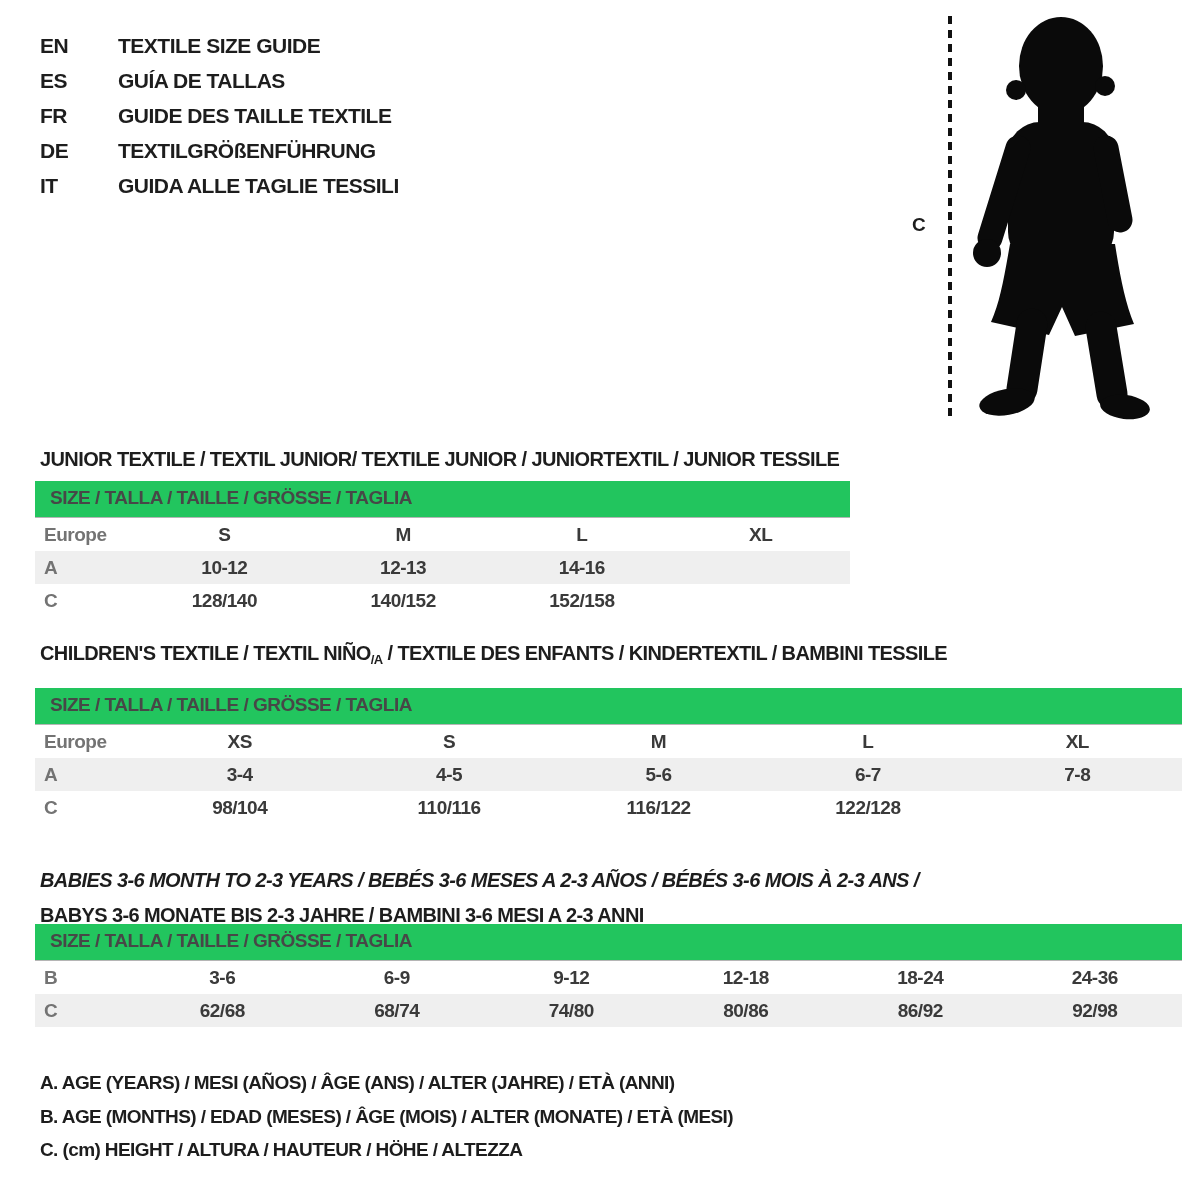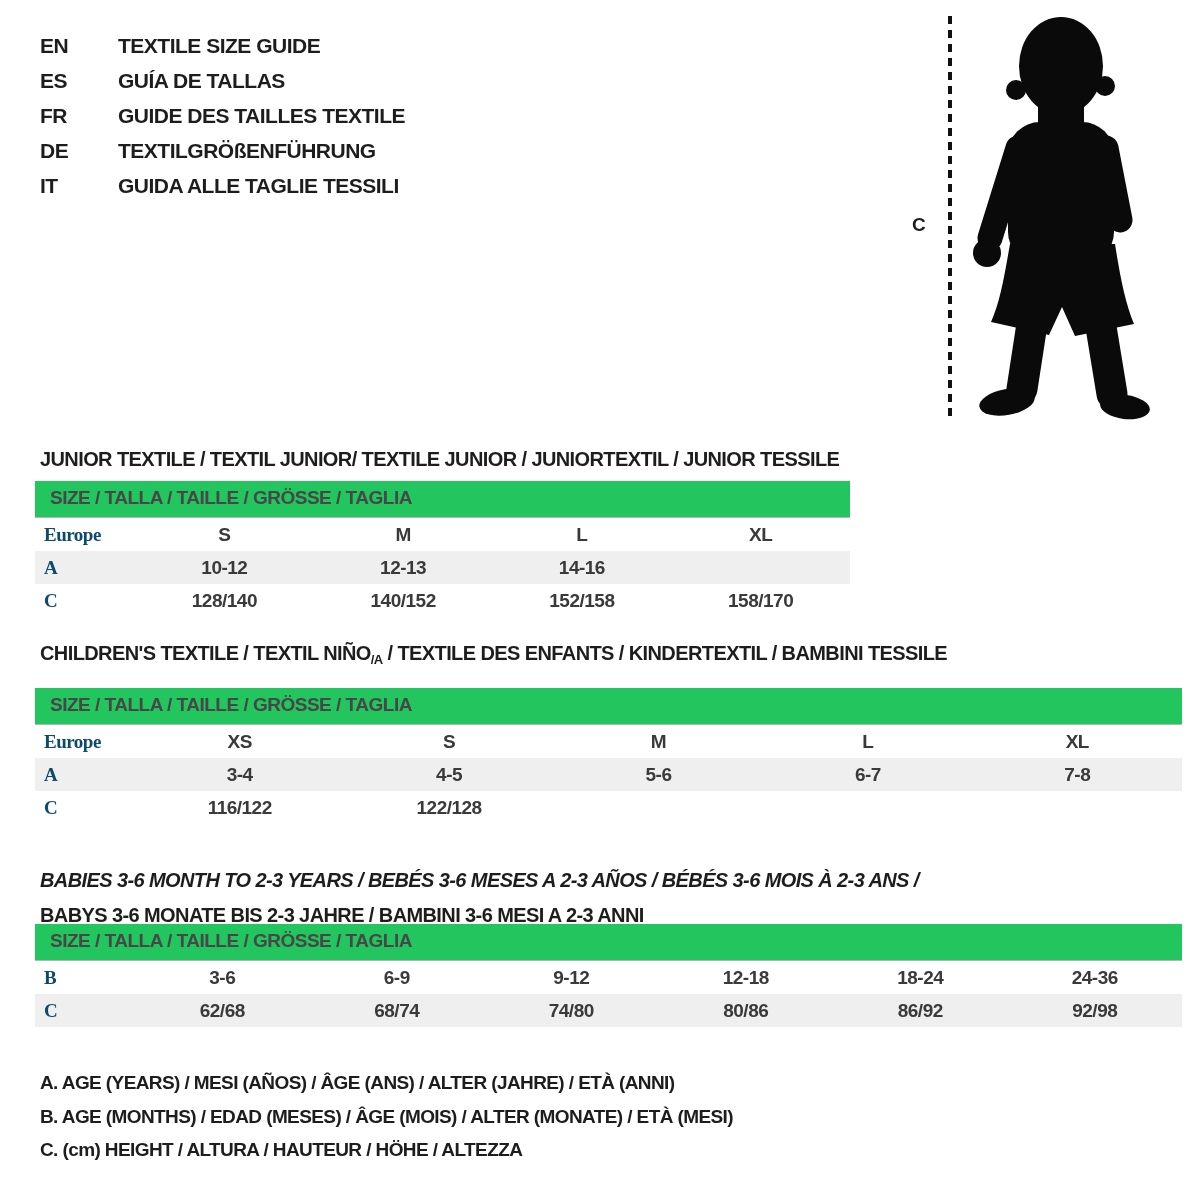--- a/index.html
+++ b/index.html
@@ -26,41 +26,41 @@
     white-space:nowrap;letter-spacing:-0.6px;}
   .sub-a{font-size:13px;vertical-align:-4px;font-weight:700;}
 
   
   .size-table{position:absolute;left:35px;font-size:19px;}
   .t-head{height:37px;line-height:33px;background:#22c55e;color:#474747;
     font-weight:700;padding-left:15px;border-bottom:1px solid #b5b5b5;box-sizing:border-box;}
   .t-row{display:grid;height:33px;line-height:33px;color:#3a3a3a;font-weight:700;}
   .t-row.alt{background:#efefef;}
   .t-cell{text-align:center;overflow:hidden;}
-  .t-cell.label{text-align:left;padding-left:9px;color:#0c4a6e;font-family:Liberation Serif, serif;}
+  .t-cell.label{text-align:left;padding-left:9px;color:#737373;}
   .cols-5{grid-template-columns:100px repeat(4,1fr);}
   .cols-6{grid-template-columns:100px repeat(5,1fr);}
   .cols-7{grid-template-columns:100px repeat(6,1fr);}
 
   
   .footnote{position:absolute;left:40px;font-size:19px;font-weight:700;
     white-space:nowrap;letter-spacing:-0.6px;}
 </style>
 </head>
 <body>
 
 <div>
   <div class="lang-row" style="top:33px;">
     <span class="lang-code">EN</span><span class="lang-title">TEXTILE SIZE GUIDE</span>
   </div>
   <div class="lang-row" style="top:68px;">
     <span class="lang-code">ES</span><span class="lang-title">GUÍA DE TALLAS</span>
   </div>
   <div class="lang-row" style="top:103px;">
-    <span class="lang-code">FR</span><span class="lang-title">GUIDE DES TAILLES TEXTILE</span>
+    <span class="lang-code">FR</span><span class="lang-title">GUIDE DES TAILLE TEXTILE</span>
   </div>
   <div class="lang-row" style="top:138px;">
     <span class="lang-code">DE</span><span class="lang-title">TEXTILGRÖßENFÜHRUNG</span>
   </div>
   <div class="lang-row" style="top:173px;">
     <span class="lang-code">IT</span><span class="lang-title">GUIDA ALLE TAGLIE TESSILI</span>
   </div>
 </div>
 
 <div class="dash-line"></div>
@@ -104,21 +104,20 @@
     <div class="t-cell label">A</div>
     <div class="t-cell">10-12</div>
     <div class="t-cell">12-13</div>
     <div class="t-cell">14-16</div>
   </div>
   <div class="t-row cols-5">
     <div class="t-cell label">C</div>
     <div class="t-cell">128/140</div>
     <div class="t-cell">140/152</div>
     <div class="t-cell">152/158</div>
-    <div class="t-cell">158/170</div>
   </div>
 </div>
 
 <div class="section-title" style="top:642px;">
   <span>CHILDREN'S TEXTILE / TEXTIL NIÑO</span><span class="sub-a">/A</span><span> / TEXTILE DES ENFANTS / KINDERTEXTIL / BAMBINI TESSILE</span>
 </div>
 <div class="size-table" style="top:688px;width:1147px;">
   <div class="t-head">SIZE / TALLA / TAILLE / GRÖSSE / TAGLIA</div>
   <div class="t-row cols-6">
     <div class="t-cell label">Europe</div>
@@ -131,20 +130,22 @@
   <div class="t-row cols-6 alt">
     <div class="t-cell label">A</div>
     <div class="t-cell">3-4</div>
     <div class="t-cell">4-5</div>
     <div class="t-cell">5-6</div>
     <div class="t-cell">6-7</div>
     <div class="t-cell">7-8</div>
   </div>
   <div class="t-row cols-6">
     <div class="t-cell label">C</div>
+    <div class="t-cell">98/104</div>
+    <div class="t-cell">110/116</div>
     <div class="t-cell">116/122</div>
     <div class="t-cell">122/128</div>
   </div>
 </div>
 
 <div class="section-title" style="top:869px;font-style:italic;">BABIES 3-6 MONTH TO 2-3 YEARS / BEBÉS 3-6 MESES A 2-3 AÑOS / BÉBÉS 3-6 MOIS À 2-3 ANS /</div>
 <div class="section-title" style="top:904px;">BABYS 3-6 MONATE BIS 2-3 JAHRE / BAMBINI 3-6 MESI A 2-3 ANNI</div>
 <div class="size-table" style="top:924px;width:1147px;">
   <div class="t-head">SIZE / TALLA / TAILLE / GRÖSSE / TAGLIA</div>
   <div class="t-row cols-7">

